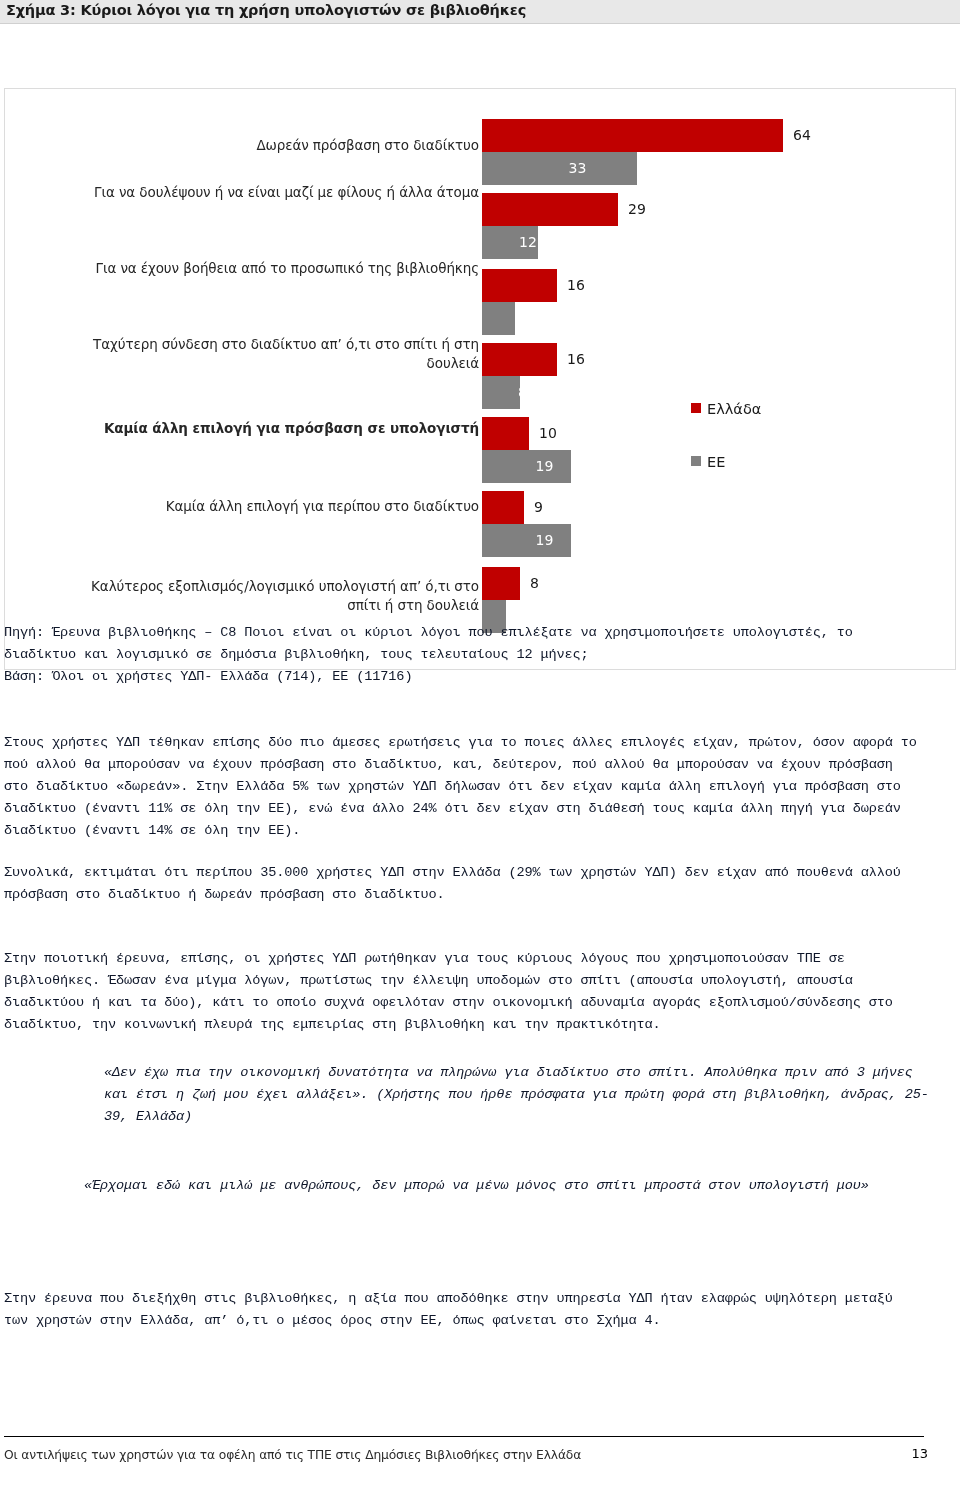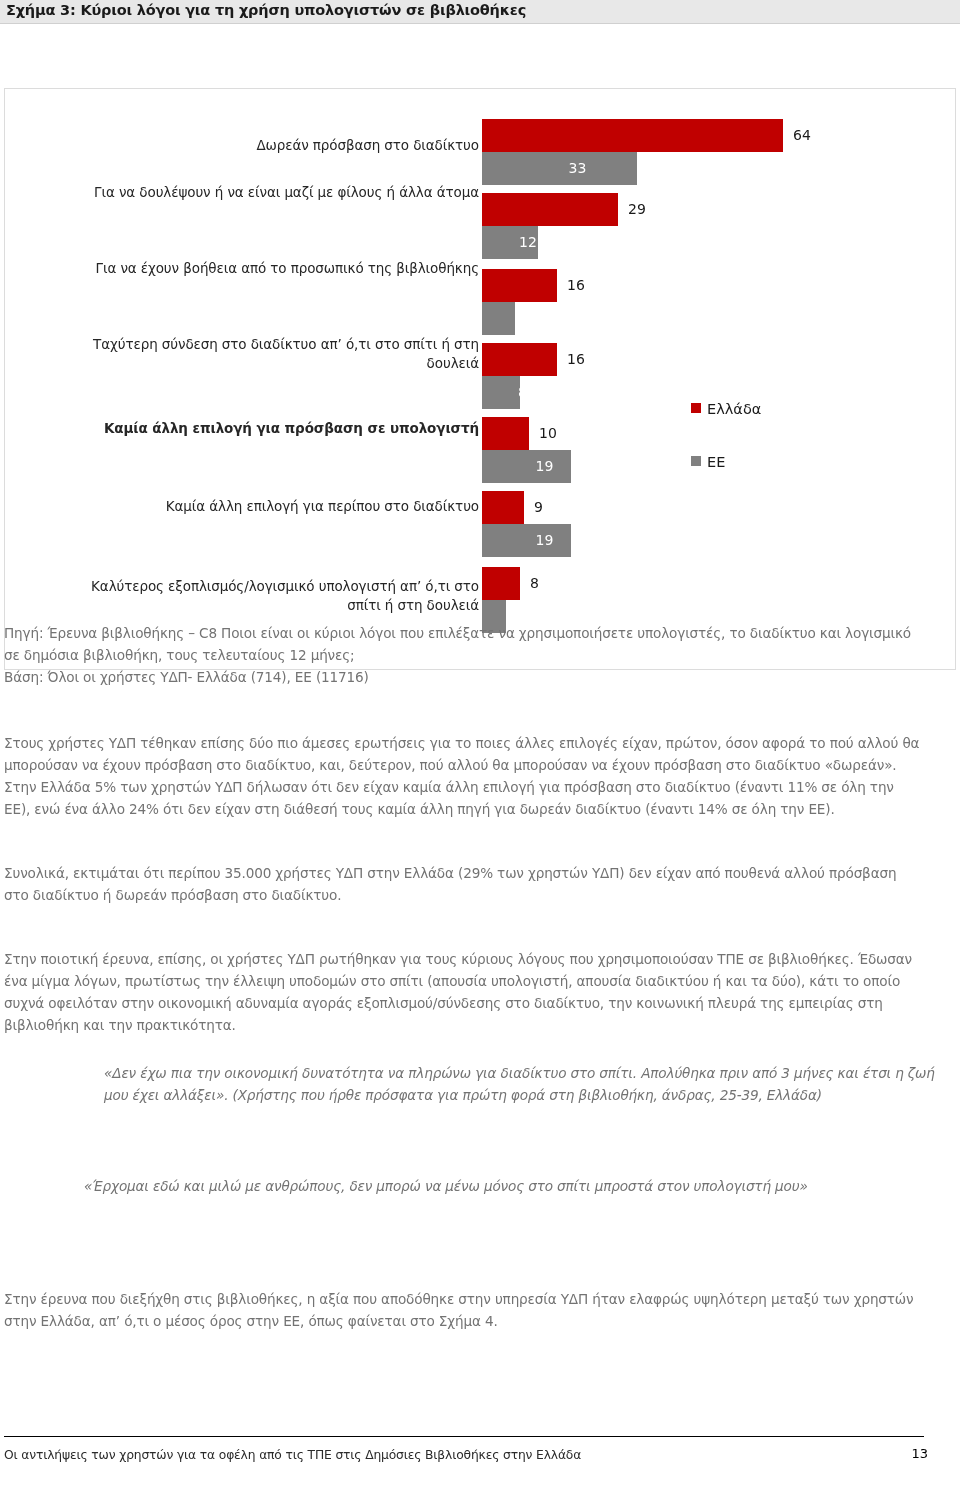--- a/index.html
+++ b/index.html
@@ -94,23 +94,24 @@
   }
   .legend-text { vertical-align: middle; }
 
   
   .body-text {
     position: absolute;
     left: 4px;
     width: 920px;
     font-size: 13.6px;
     line-height: 1.62;
-    color: #737373;
+    color: #0f172a;
     letter-spacing: -0.15px;
     text-align: left;
+    font-family: Liberation Mono, monospace;
   }
   .src { top: 622px; }
   .src p { margin: 0; }
 
   .p1 { top: 732px; }
   .p2 { top: 862px; }
   .p3 { top: 948px; }
   .quote1 { top: 1062px; left: 84px; width: 840px; font-style: italic; margin-left: 20px; }
   .quote2 { top: 1175px; left: 84px; width: 840px; font-style: italic; }
   .p4 { top: 1288px; }

